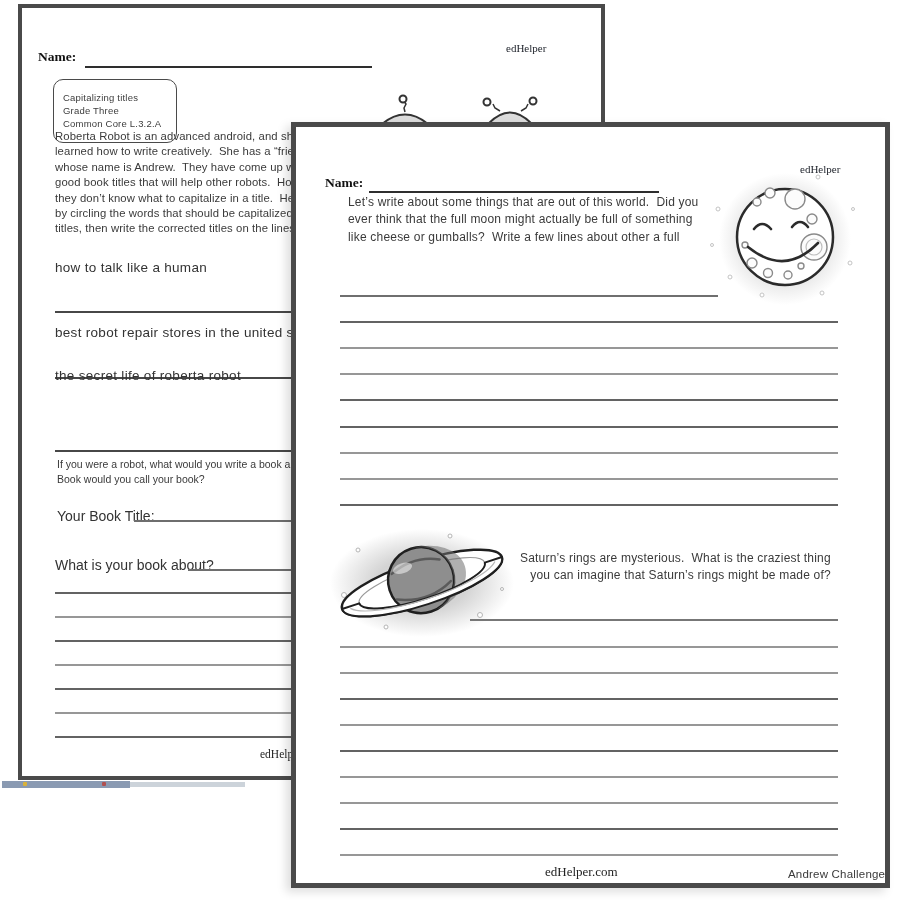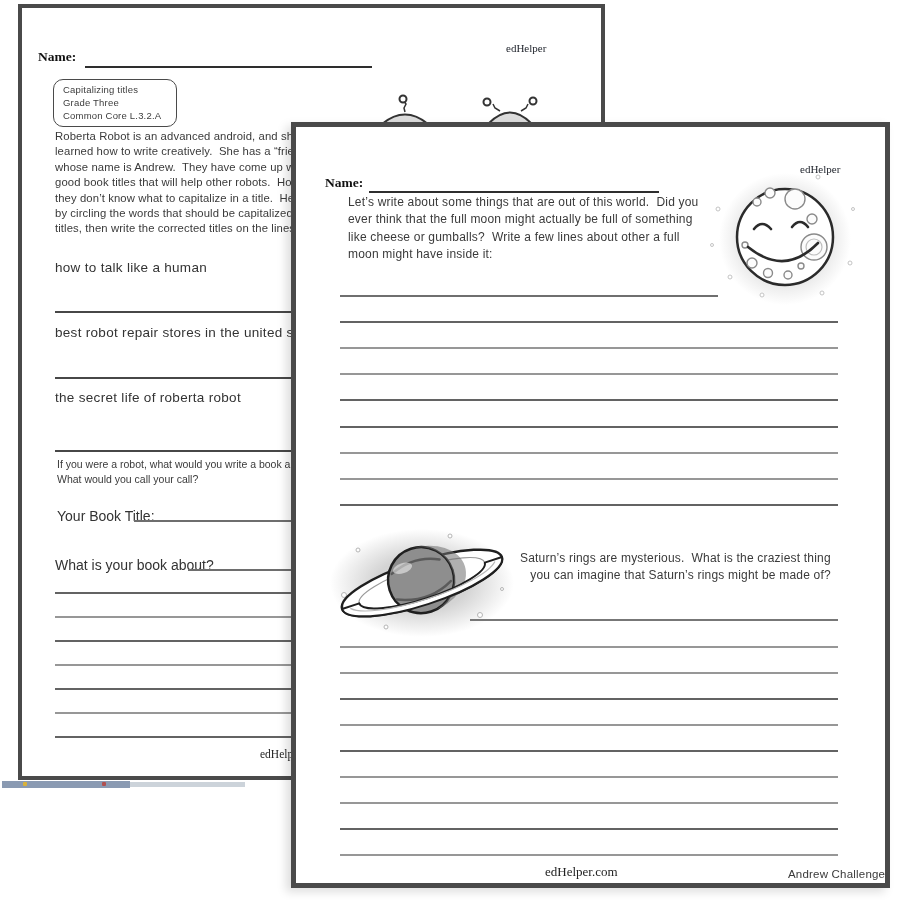--- a/index.html
+++ b/index.html
@@ -17,21 +17,21 @@
   .abs{position:absolute;}
   .serif{font-family:"Liberation Serif", serif;}
   .tline{white-space:pre;}
   .brand{font-size:11px;color:#22262e;}
   .name-label{font-size:13.5px;font-weight:bold;color:#111;}
   .rule{position:absolute;height:1.5px;background:#979797;}
   .rule.dk{height:2px;background:#636363;}
   .rule.name{height:1.6px;background:#2e2e2e;}
   .rule.ans{height:1.8px;background:#474747;}
   .info-box{
-    border:1.5px solid #4a4a4a;border-radius:10px;padding:4px 9px;
+    border:1.5px solid #4a4a4a;border-radius:10px;padding:12px 9px;
     font-size:9.5px;line-height:12.8px;color:#3c3c3c;letter-spacing:.2px;background:#fff;
   }
   .para-sm div{font-size:11.3px;line-height:15.4px;letter-spacing:.1px;}
   .para-lg div{font-size:12px;line-height:17.3px;letter-spacing:.2px;margin-left:8px;}
   .title-line{font-size:13.5px;letter-spacing:.3px;color:#333;}
   .prompt-sm div{font-size:10.5px;line-height:14.5px;}
   .label-sm{font-size:14px;color:#333;}
   .footer-site{font-size:13px;color:#222;}
   .footer-site-back{font-size:11.5px;color:#222;}
   .footer-label{font-size:11.5px;color:#3a3a3a;letter-spacing:.2px;}
@@ -84,26 +84,26 @@
       <div class="tline">by circling the words that should be capitalized in the</div>
       <div class="tline">titles, then write the corrected titles on the lines.</div>
     </div>
 
     <div class="abs title-line tline" style="left:33px;top:252px;">how to talk like a human</div>
     <div class="rule ans" style="left:33px;top:303px;width:252px;"></div>
 
     <div class="abs title-line tline" style="left:33px;top:317px;">best robot repair stores in the united states</div>
     <div class="rule ans" style="left:33px;top:369px;width:252px;"></div>
 
-    <div class="abs title-line tline" style="left:33px;top:382px;">the secret life of roberta robot</div>
+    <div class="abs title-line tline" style="left:33px;top:360px;">the secret life of roberta robot</div>
     <div class="rule ans" style="left:33px;top:442px;width:252px;"></div>
 
     <div class="abs prompt-sm" style="left:35px;top:449px;">
       <div class="tline">If you were a robot, what would you write a book about?</div>
-      <div class="tline">What would you call your call?</div>
+      <div class="tline">Book would you call your book?</div>
     </div>
 
     <div class="abs label-sm tline" style="left:35px;top:500px;">Your Book Title:</div>
     <div class="rule" style="left:112px;top:512px;width:175px;background:#6e6e6e;"></div>
 
     <div class="abs label-sm tline" style="left:33px;top:549px;">What is your book about?</div>
     <div class="rule" style="left:166px;top:561px;width:121px;background:#6e6e6e;"></div>
 
     <div class="rule dk" style="left:33px;top:584px;width:252px;"></div>
     <div class="rule" style="left:33px;top:608px;width:252px;"></div>
@@ -121,21 +121,20 @@
   <div class="layer">
     <div class="abs brand serif" style="left:504px;top:36px;">edHelper</div>
 
     <div class="abs name-label serif" style="left:29px;top:48px;">Name:</div>
     <div class="rule name" style="left:73px;top:64px;width:290px;"></div>
 
     <div class="abs para-lg" style="left:44px;top:67px;">
       <div class="tline">Let’s write about some things that are out of this world.  Did you</div>
       <div class="tline">ever think that the full moon might actually be full of something</div>
       <div class="tline">like cheese or gumballs?  Write a few lines about other a full</div>
-      <div class="tline">moon might have inside it:</div>
     </div>
 
     <svg class="abs" style="left:404px;top:40px;" width="160" height="140" viewBox="0 0 160 140">
       <defs>
         <radialGradient id="mglow" cx="50%" cy="50%" r="50%">
           <stop offset="55%" stop-color="#dadada" stop-opacity="0.85"></stop>
           <stop offset="100%" stop-color="#dadada" stop-opacity="0"></stop>
         </radialGradient>
       </defs>
       <circle cx="85" cy="72" r="66" fill="url(#mglow)"></circle>

